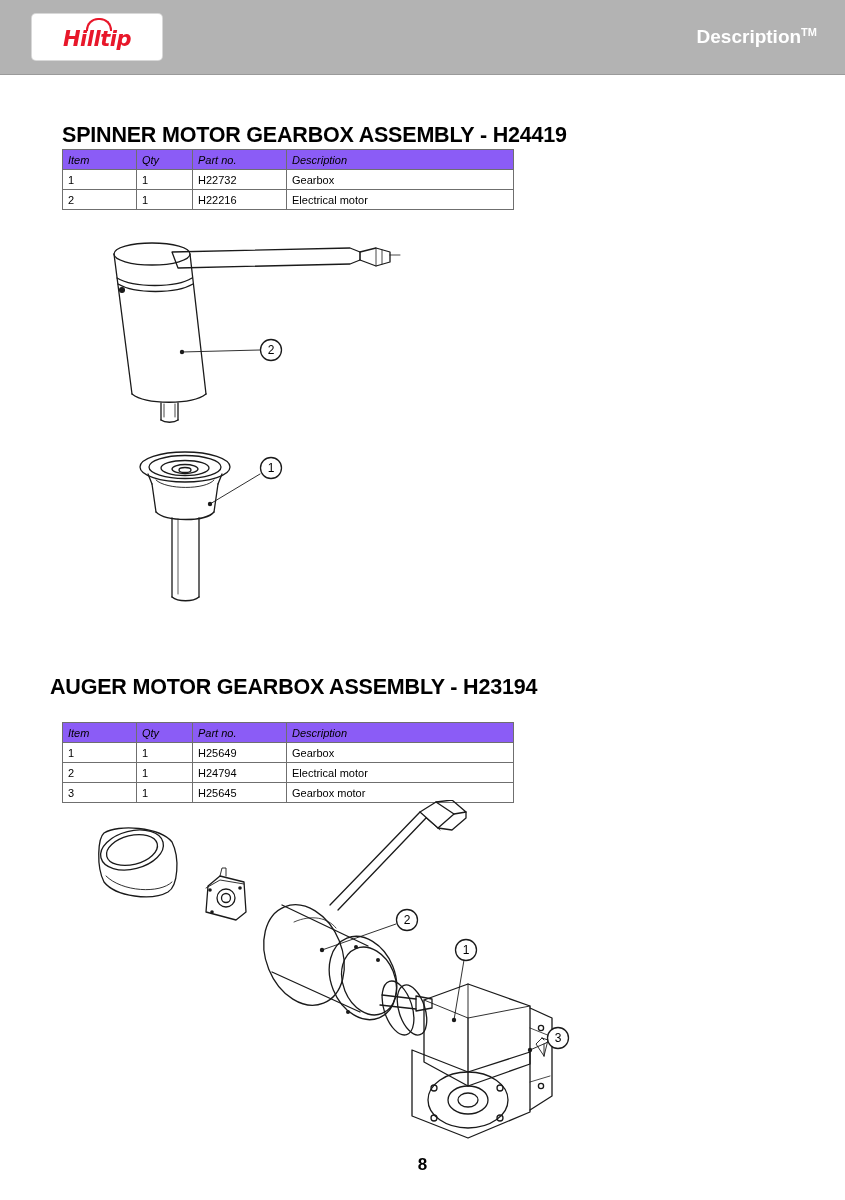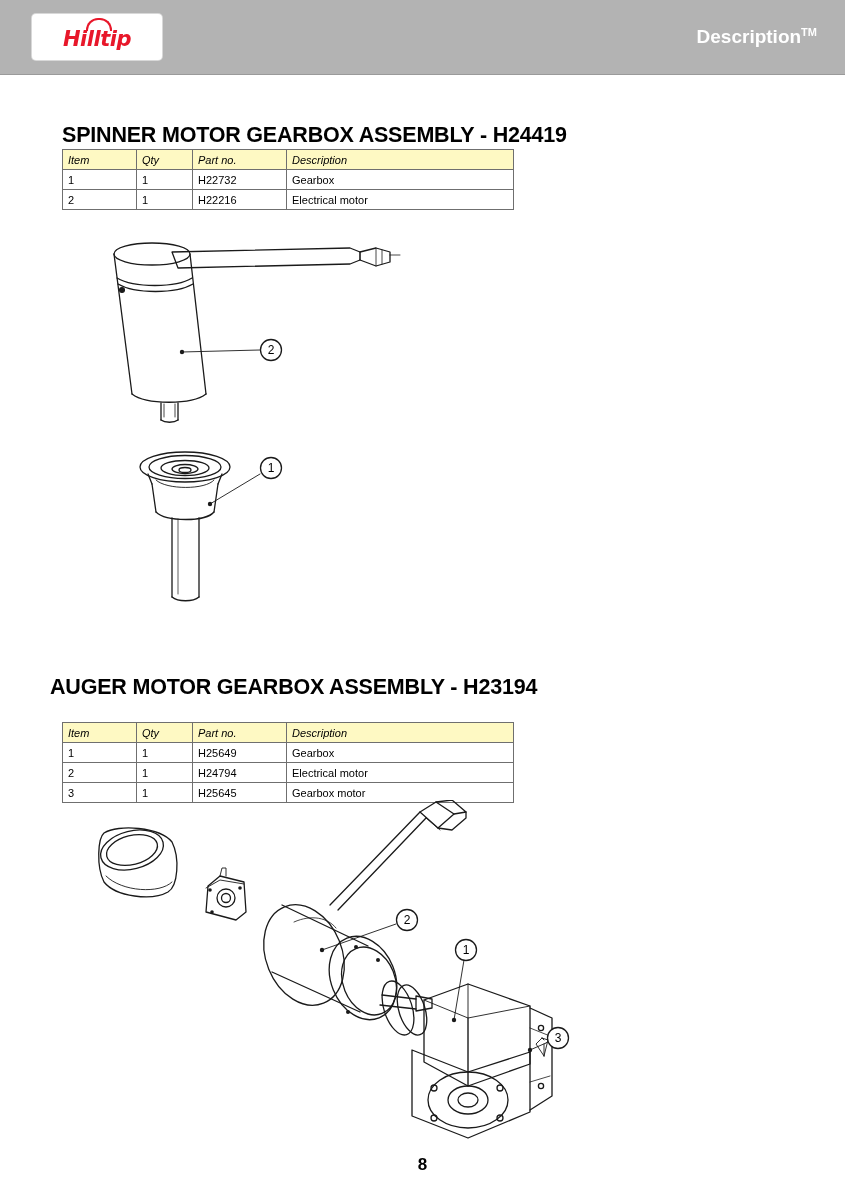--- a/index.html
+++ b/index.html
@@ -93,21 +93,21 @@
     border: 1px solid #6f6f6f;
     height: 19px;
     padding: 0 0 0 5px;
     text-align: left;
     font-weight: normal;
     vertical-align: middle;
     overflow: hidden;
     white-space: nowrap;
   }
   table.parts th {
-    background: #fef9c3;
+    background: #8b5cf6;
     font-style: italic;
     font-size: 11px;
   }
   table.parts td {
     background: #ffffff;
   }
   .col-item { width: 68px; }
   .col-qty  { width: 50px; }
   .col-part { width: 88px; }
   .col-desc { width: 221px; }

